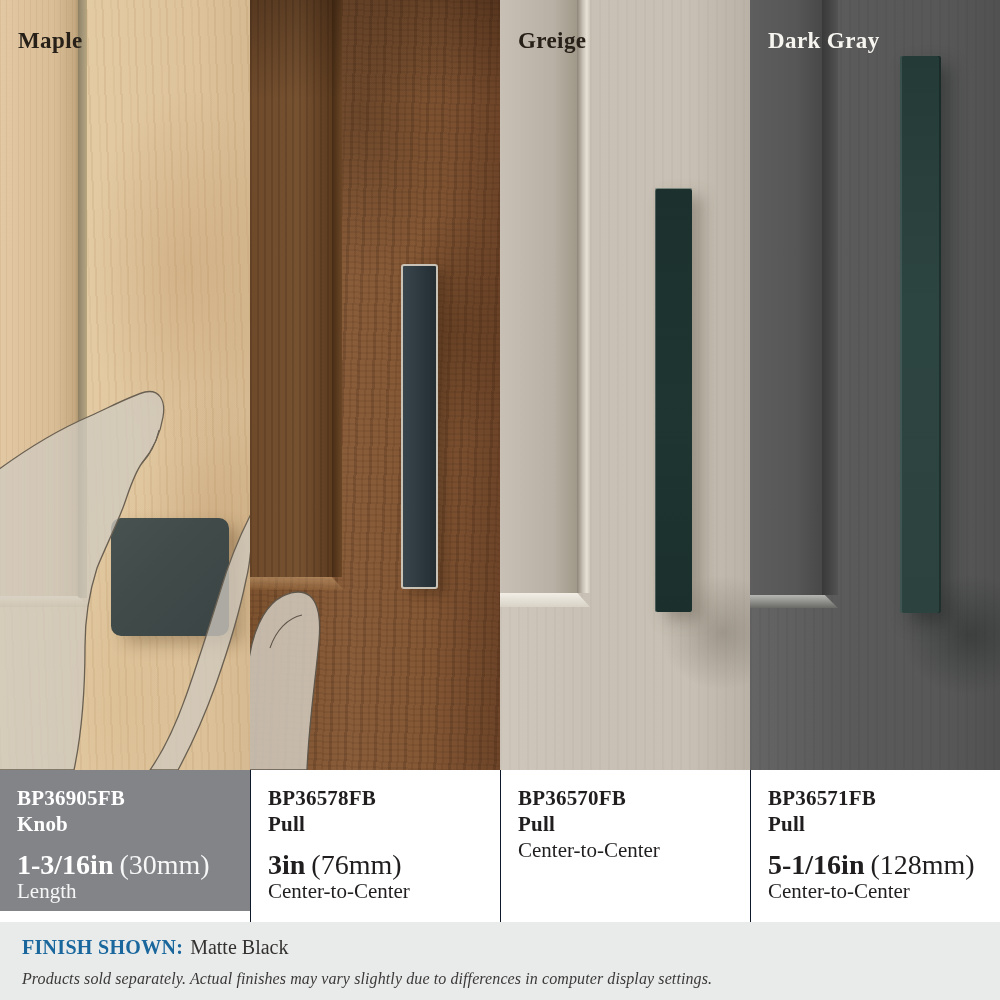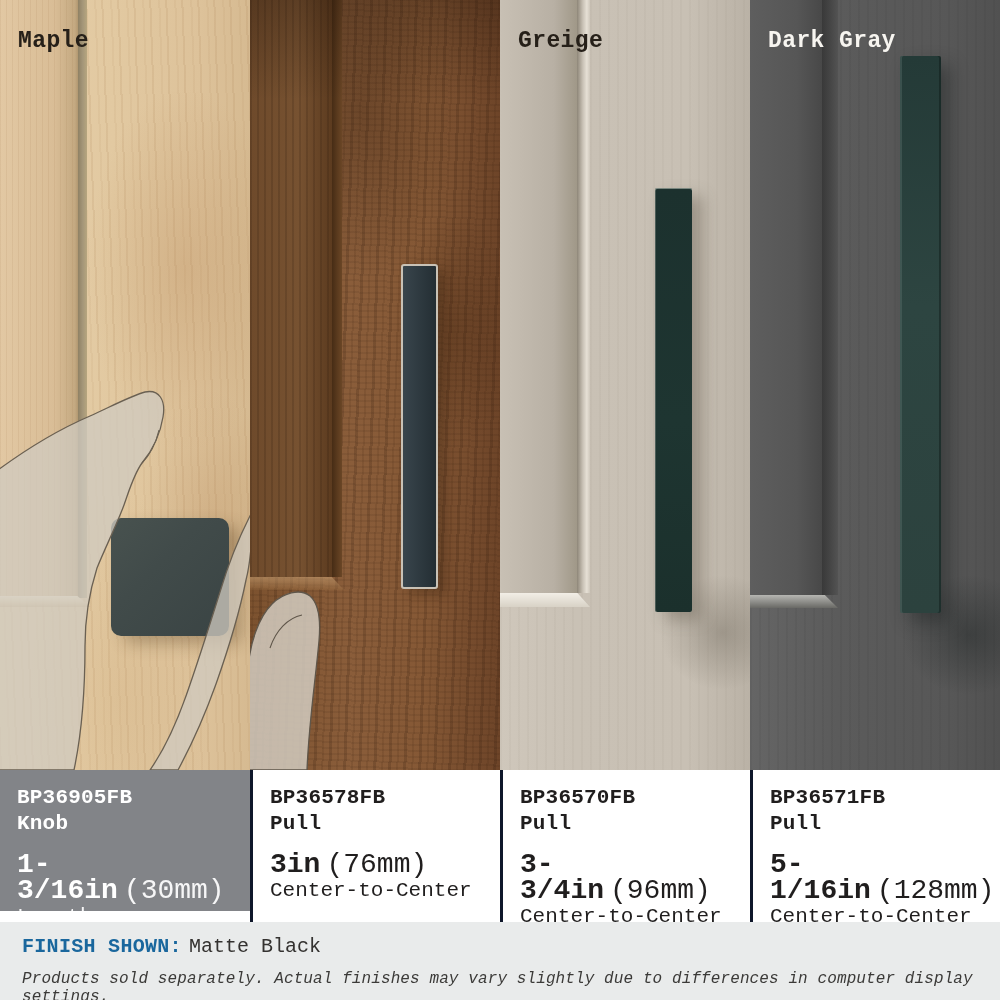--- a/index.html
+++ b/index.html
@@ -1,18 +1,18 @@
 <!DOCTYPE html>
 <html><head>
 <meta charset="utf-8">
 <style>
   html,body{margin:0;padding:0;background:#ffffff;}
   .stage{
     position:relative;width:1000px;height:1000px;overflow:hidden;
-    font-family:Liberation Mono, monospace;
+    font-family:Liberation Serif, serif;
     -webkit-font-smoothing:antialiased;
   }
   
   .photo-row{position:relative;width:1000px;height:770px;display:flex;}
   .column{position:relative;width:250px;height:770px;overflow:hidden;}
   .door-panel,.door-stile,.door-groove,.door-hbevel{position:absolute;}
   .door-panel{left:0;top:0;right:0;bottom:0;}
   .door-stile{left:0;top:0;}
   .door-groove{top:0;}
   .finish-label{
@@ -107,21 +107,21 @@
     left:150px;top:56px;width:41px;height:557px;border-radius:2px;
     background:linear-gradient(180deg,#243a37 0%,#2d4541 45%,#2c423e 100%);
     box-shadow:inset 2px 0 0 rgba(125,145,138,.25), inset -2px 0 0 rgba(10,20,18,.40),
                9px 9px 18px rgba(20,24,24,.40);
   }
   .hand-svg{position:absolute;left:0;top:0;pointer-events:none;}
 
   
   .info-row{position:relative;width:1000px;height:152px;display:flex;background:#c2410c;}
   .panel{position:relative;width:250px;height:152px;background:#ffffff;box-sizing:border-box;}
-  .panel + .panel{border-left:3px solid #0f172a;}
+  .panel + .panel{border-left:1px solid #0f172a;}
   .panel-inner{position:absolute;left:0;top:0;right:0;padding:15px 10px 0 17px;}
   .panel-gray .panel-inner{background:#828488;height:126px;padding-bottom:0;}
   .panel-gray{border-left:none;}
   .code,.ptype{font-size:21px;line-height:26px;font-weight:bold;color:#201e1e;letter-spacing:.2px;}
   .size-line{margin-top:15px;font-size:28px;line-height:26px;color:#201e1e;}
   .size-b{font-weight:bold;}
   .size-m{font-weight:normal;margin-left:6px;}
   .dim{font-size:21px;line-height:26px;color:#201e1e;}
   .panel-gray .code,.panel-gray .ptype,.panel-gray .size-line,.panel-gray .dim{color:#ffffff;}
   .panel-gray .size-m,.panel-gray .dim{color:rgba(255,255,255,.93);}
@@ -216,23 +216,20 @@
           <span class="size-b">3in</span><span class="size-m">(76mm)</span>
         </div>
         <div class="dim">Center-to-Center</div>
       </div>
     </div>
 
     <div class="panel">
       <div class="panel-inner">
         <div class="code">BP36570FB</div>
         <div class="ptype">Pull</div>
-        <div class="size-line">
-          <span class="size-b">3-3/4in</span><span class="size-m">(96mm)</span>
-        </div>
         <div class="dim">Center-to-Center</div>
       </div>
     </div>
 
     <div class="panel">
       <div class="panel-inner">
         <div class="code">BP36571FB</div>
         <div class="ptype">Pull</div>
         <div class="size-line">
           <span class="size-b">5-1/16in</span><span class="size-m">(128mm)</span>

